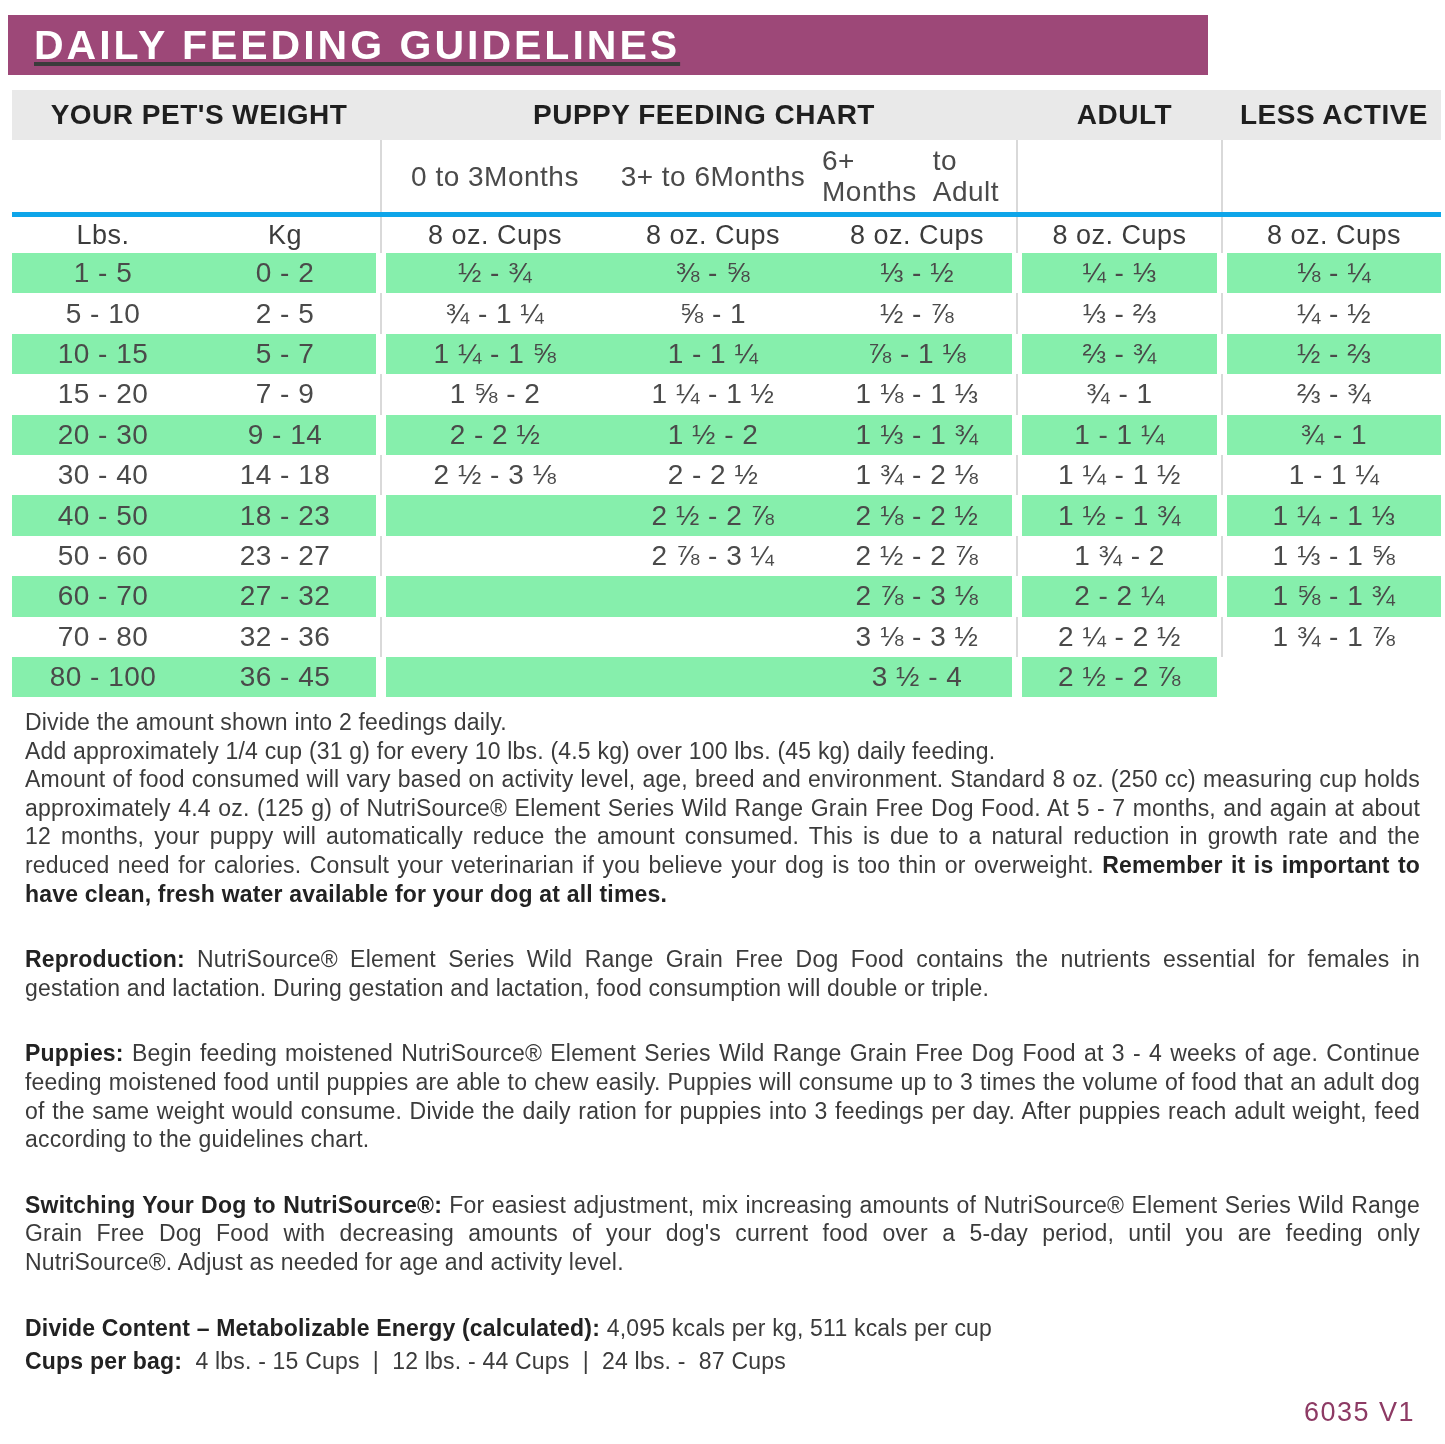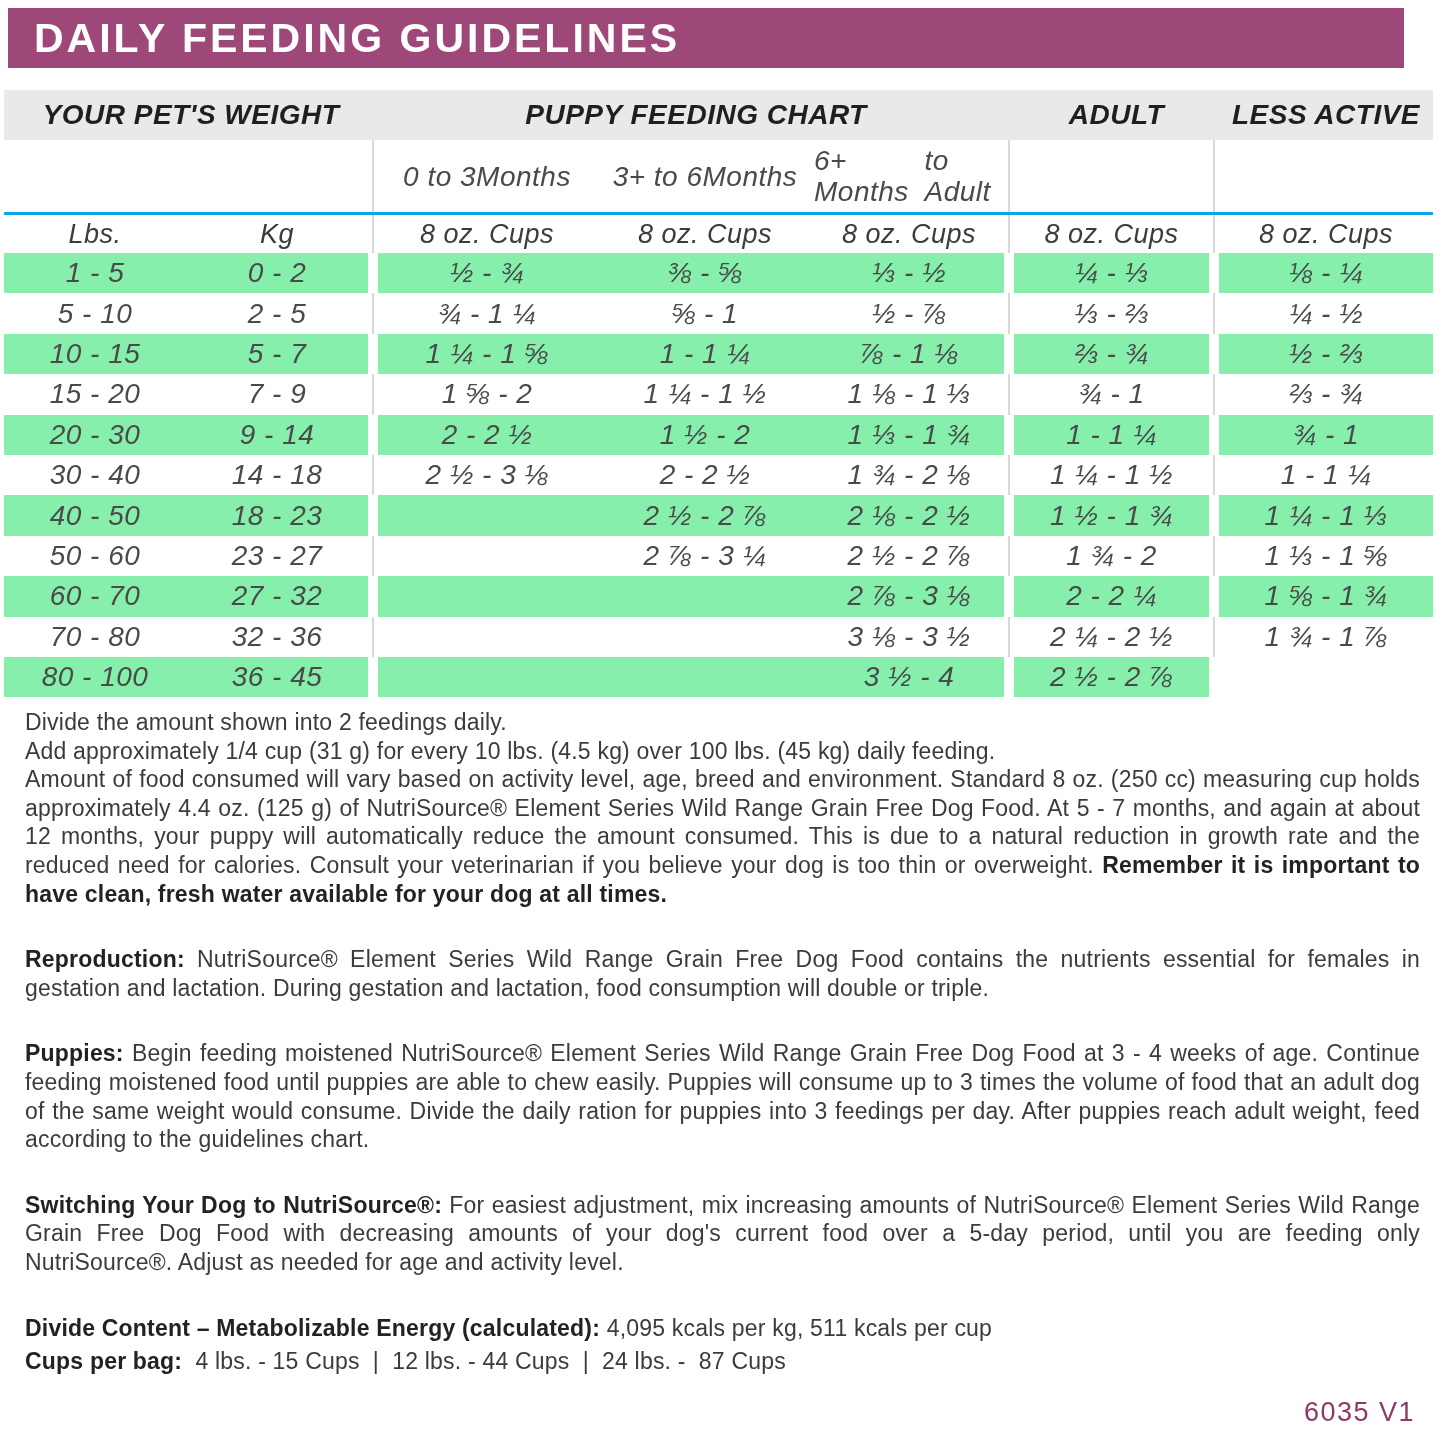--- a/index.html
+++ b/index.html
@@ -4,29 +4,29 @@
 <style>
   html,body { margin:0; padding:0; }
   body {
     width:1445px; height:1444px;
     background:#ffffff;
     font-family:"Liberation Sans","DejaVu Sans",sans-serif;
     position:relative; overflow:hidden;
     color:#3b3b3b;
   }
   .title-bar {
-    position:absolute; left:8px; top:8px; width:1396px; height:60px;
+    position:absolute; left:8px; top:15px; width:1200px; height:60px;
     background:#9d4878;
     display:flex; align-items:center;
-    box-sizing:border-box; padding-left:26px;
+    box-sizing:border-box; padding-left:26px;text-decoration:underline;
   }
   .title-bar span {
     color:#ffffff; font-weight:bold; font-size:41px; letter-spacing:3px;
   }
-  .feed-table { position:absolute; left:4px; top:90px; width:1429px;font-style:italic; }
+  .feed-table { position:absolute; left:12px; top:90px; width:1429px; }
   .ghrow { display:flex; height:50px; background:#e9e9e9; }
   .gh {
     display:flex; align-items:center; justify-content:center;
     font-weight:bold; font-size:28px; color:#1f1f1f; letter-spacing:0.5px;
   }
   .gh-weight { width:374px; }
   .gh-puppy  { width:636px;text-align:center; }
   .gh-adult  { width:205px; }
   .gh-less   { width:214px; }
 
@@ -45,21 +45,21 @@
   .c-less  { width:214px; }
   .vdiv { width:10px; height:100%; position:relative; }
   .vdiv::after {
     content:""; position:absolute; left:4px; top:0; bottom:0; width:2px;
     background:#d9d9d9;
   }
   .trow.gray .c { background:#86efac; }
   .trow.gray .vdiv::after { background:transparent; }
   .trow.datarow { height:40.4px; }
   .trow.months-row { height:72px; }
-  .trow.units-row { height:41px; border-top:3px solid #0ea5e9; }
+  .trow.units-row { height:41px; border-top:5px solid #0ea5e9; }
   .monthcell { flex-direction:row; justify-content:center; line-height:31px;
     font-size:27px; color:#3c3c3c; }
   .units-row .c { font-size:27px; color:#3c3c3c; }
 
   .textblock {
     position:absolute; left:25px; top:708px; width:1395px;
     font-size:23px; line-height:28.6px; color:#3b3b3b; letter-spacing:0.2px;
   }
   .just { text-align:justify; }
   .b { font-weight:bold; color:#222222; }

